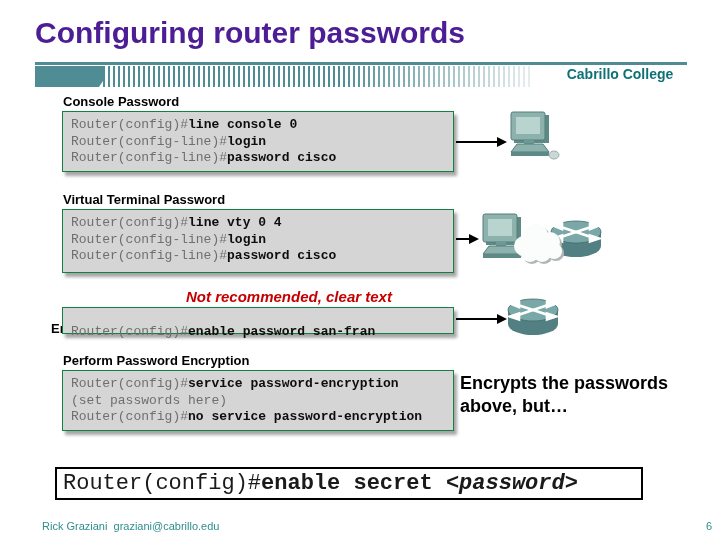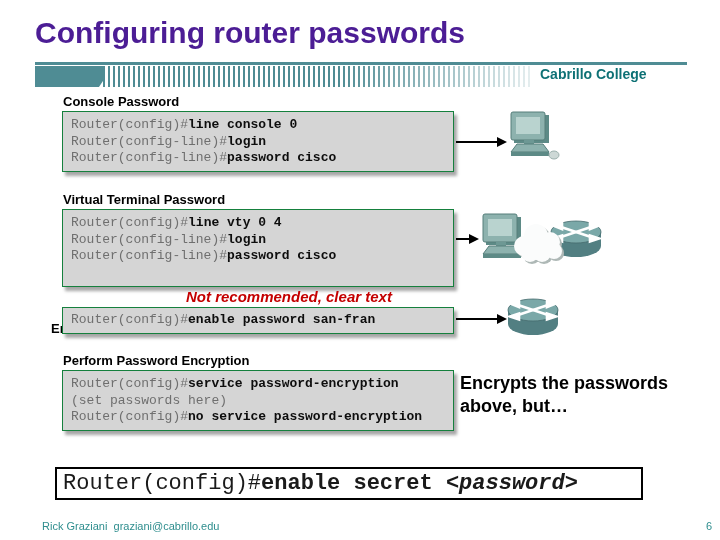--- a/index.html
+++ b/index.html
@@ -8,21 +8,21 @@
   .title{position:absolute;left:35px;top:16px;font-size:30px;font-weight:bold;color:#4c1d95;}
 
   
   .banner-line{position:absolute;left:35px;top:62px;width:652px;height:3px;background:#4f8c94;}
   .banner-solid{position:absolute;left:35px;top:66px;width:78px;height:21px;background:#4f8c94;
                 clip-path:polygon(0 0,100% 0,82% 100%,0 100%);}
   .banner-stripes{position:absolute;left:103px;top:66px;width:428px;height:21px;
                   background:
                     linear-gradient(90deg,rgba(255,255,255,0) 55%,rgba(255,255,255,.85) 100%),
                     repeating-linear-gradient(90deg,#4f8c94 0 2px,#ffffff 2px 5px);}
-  .brand{position:absolute;left:540px;top:66px;width:160px;text-align:left;
+  .brand{position:absolute;left:540px;top:66px;width:160px;text-align:center;
          font-size:14px;font-weight:bold;color:#0e7175;}
 
   .sec-label{position:absolute;font-size:13px;font-weight:bold;color:#000;}
 
   .code-box{position:absolute;left:62px;width:392px;background:#d5d5d5;border:1px solid #15803d;
             box-shadow:3px 4px 3px rgba(0,0,0,.35);padding:5px 8px;box-sizing:border-box;}
   .code-line{font-family:"Liberation Mono",monospace;font-size:13px;line-height:16.5px;
              white-space:pre;color:#6f6f6f;}
   .code-line .prompt{color:#6f6f6f;}
   .code-line .cmd{font-weight:bold;color:#0d0d0d;}
@@ -69,21 +69,21 @@
     <rect x="9" y="5" width="35" height="28" fill="#5d8a86"></rect>
     <rect x="6" y="2" width="34" height="28" rx="2" fill="#8db2ae" stroke="#567f7b"></rect>
     <rect x="11" y="7" width="24" height="17" fill="#b9d3cf"></rect>
     <rect x="19" y="30" width="10" height="4" fill="#6d9894"></rect>
     <polygon points="6,42 44,42 38,34 12,34" fill="#8db2ae" stroke="#567f7b"></polygon>
     <polygon points="6,42 44,42 44,46 6,46" fill="#5d8a86"></polygon>
     <ellipse cx="49" cy="45" rx="5" ry="4" fill="#cdd8d6" stroke="#9bb0ad"></ellipse>
   </svg>
 
   <div class="sec-label" style="left:63px;top:192px;">Virtual Terminal Password</div>
-  <div class="code-box" style="top:209px;height:78px;">
+  <div class="code-box" style="top:209px;height:64px;">
     <div class="code-line"><span class="prompt">Router(config)#</span><span class="cmd">line vty 0 4</span></div>
     <div class="code-line"><span class="prompt">Router(config-line)#</span><span class="cmd">login</span></div>
     <div class="code-line"><span class="prompt">Router(config-line)#</span><span class="cmd">password cisco</span></div>
   </div>
   <div class="arrow" style="left:456px;top:238px;width:14px;"></div>
   <svg class="icon" style="left:477px;top:212px;" width="54" height="56" viewBox="0 0 54 56">
     <rect x="9" y="5" width="35" height="28" fill="#5d8a86"></rect>
     <rect x="6" y="2" width="34" height="28" rx="2" fill="#8db2ae" stroke="#567f7b"></rect>
     <rect x="11" y="7" width="24" height="17" fill="#b9d3cf"></rect>
     <rect x="19" y="30" width="10" height="4" fill="#6d9894"></rect>
@@ -116,21 +116,21 @@
         <circle cx="28" cy="16" r="12"></circle>
         <circle cx="42" cy="22" r="10"></circle>
       <circle cx="46" cy="31" r="8"></circle>
         <circle cx="22" cy="33" r="9"></circle>
         <circle cx="34" cy="33" r="9"></circle>
     </g>
   </svg>
 
   <div class="sec-label" style="left:51px;top:289px;margin-top:32px;">Enable Password</div>
   <div class="note-red" style="left:186px;top:288px;">Not recommended, clear text</div>
-  <div class="code-box" style="top:307px;height:27px;padding-top:4px;">
+  <div class="code-box" style="top:307px;height:27px;padding-top:16px;">
     <div class="code-line"><span class="prompt">Router(config)#</span><span class="cmd">enable password san-fran</span></div>
   </div>
   <div class="arrow" style="left:456px;top:318px;width:42px;"></div>
   <svg class="icon" style="left:505px;top:296px;" width="56" height="46" viewBox="0 0 56 46">
     <path d="M3,14 v14 a25,11 0 0 0 50,0 v-14 z" fill="#527f82"></path>
     <ellipse cx="28" cy="14" rx="25" ry="11" fill="#7aa8a8" stroke="#44696c" stroke-width="0.8"></ellipse>
     <g stroke="#ffffff" stroke-width="2.6" fill="#ffffff">
       <line x1="13" y1="9" x2="43" y2="19"></line>
       <line x1="43" y1="9" x2="13" y2="19"></line>
       <polygon points="5,7.5 14,5 14,11"></polygon>

